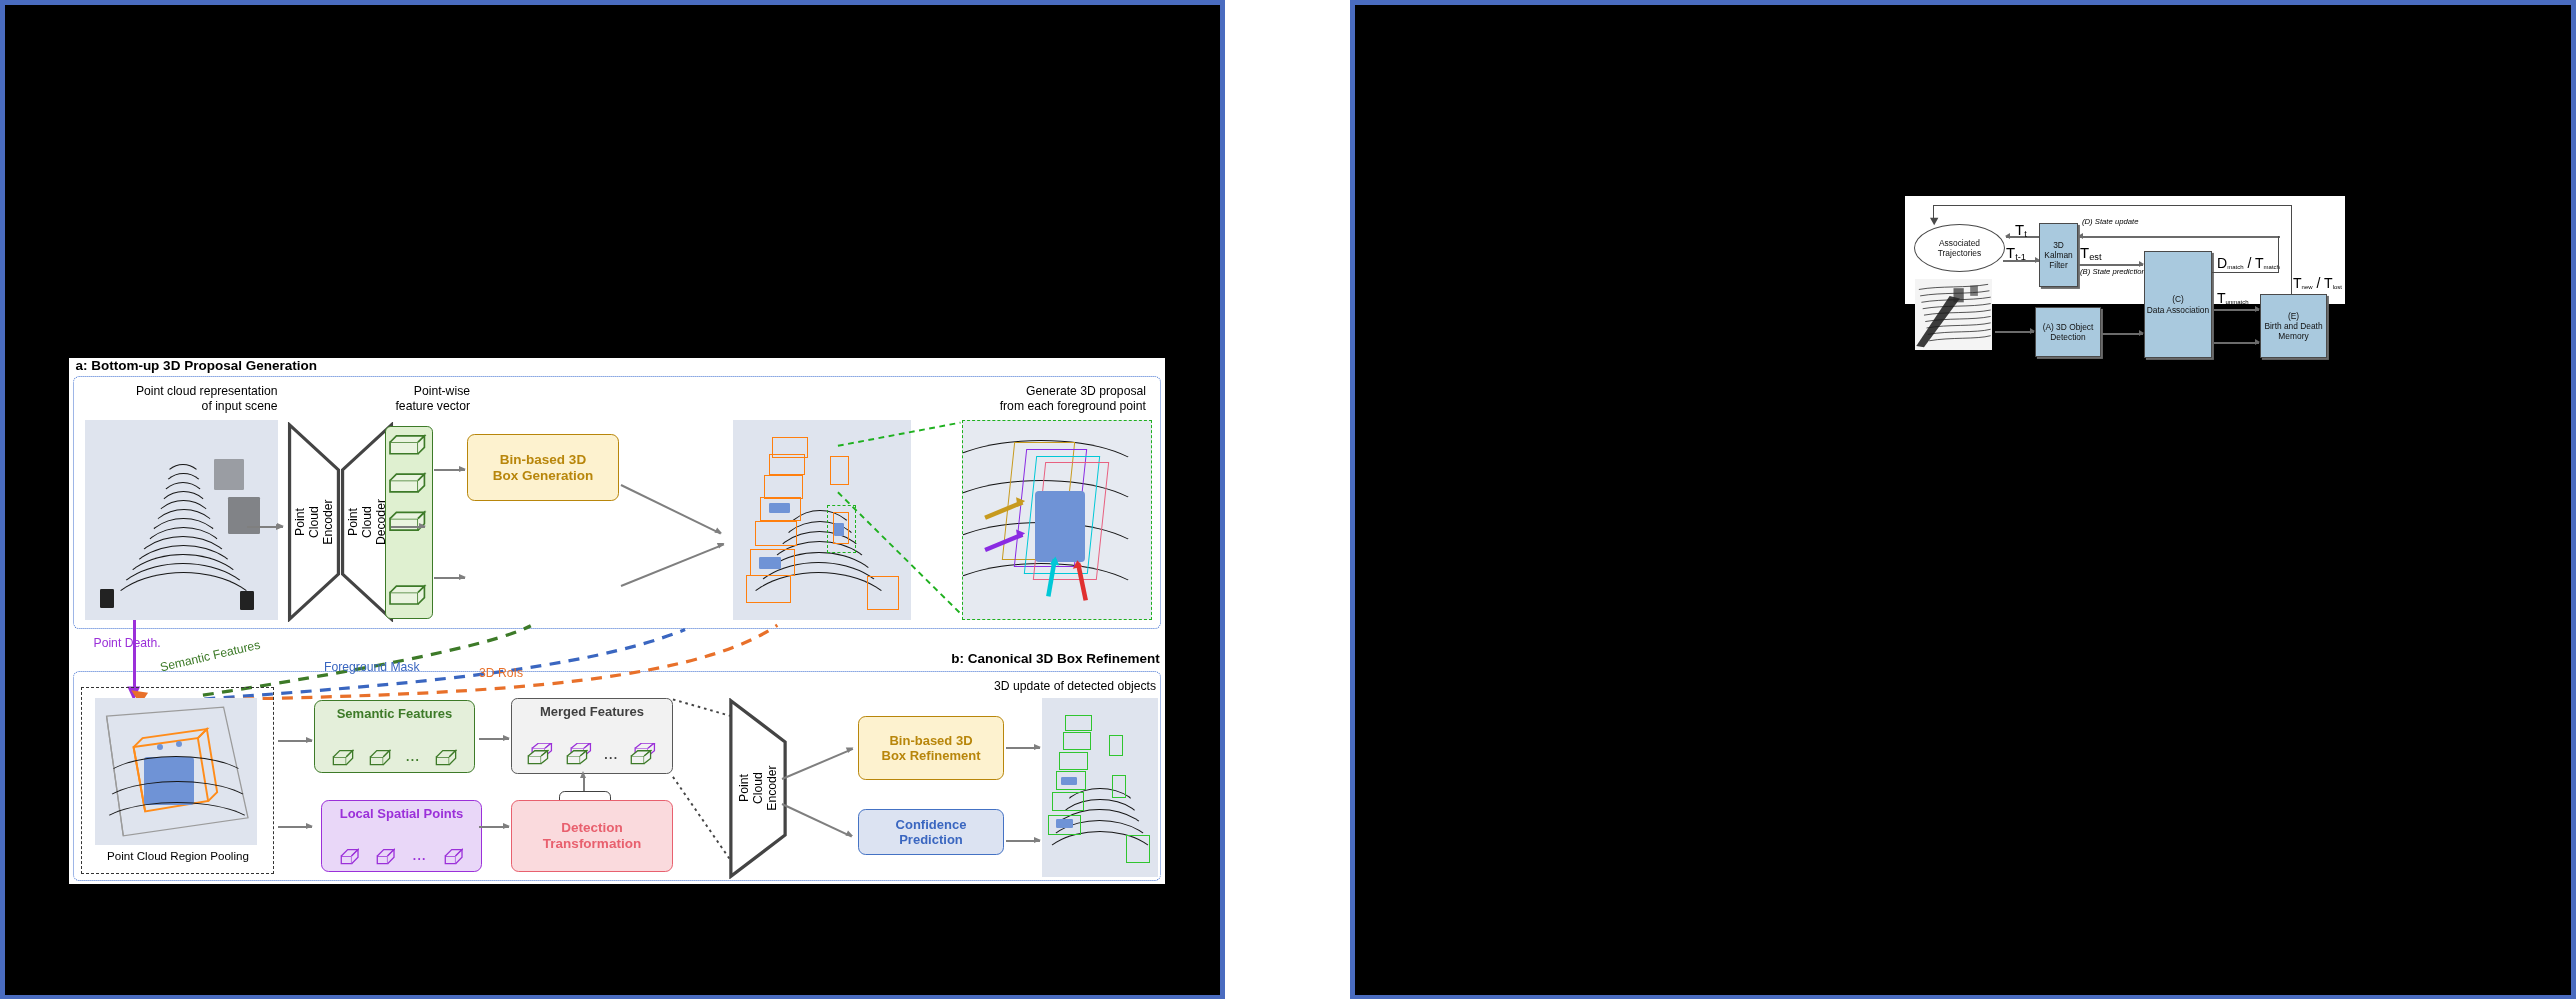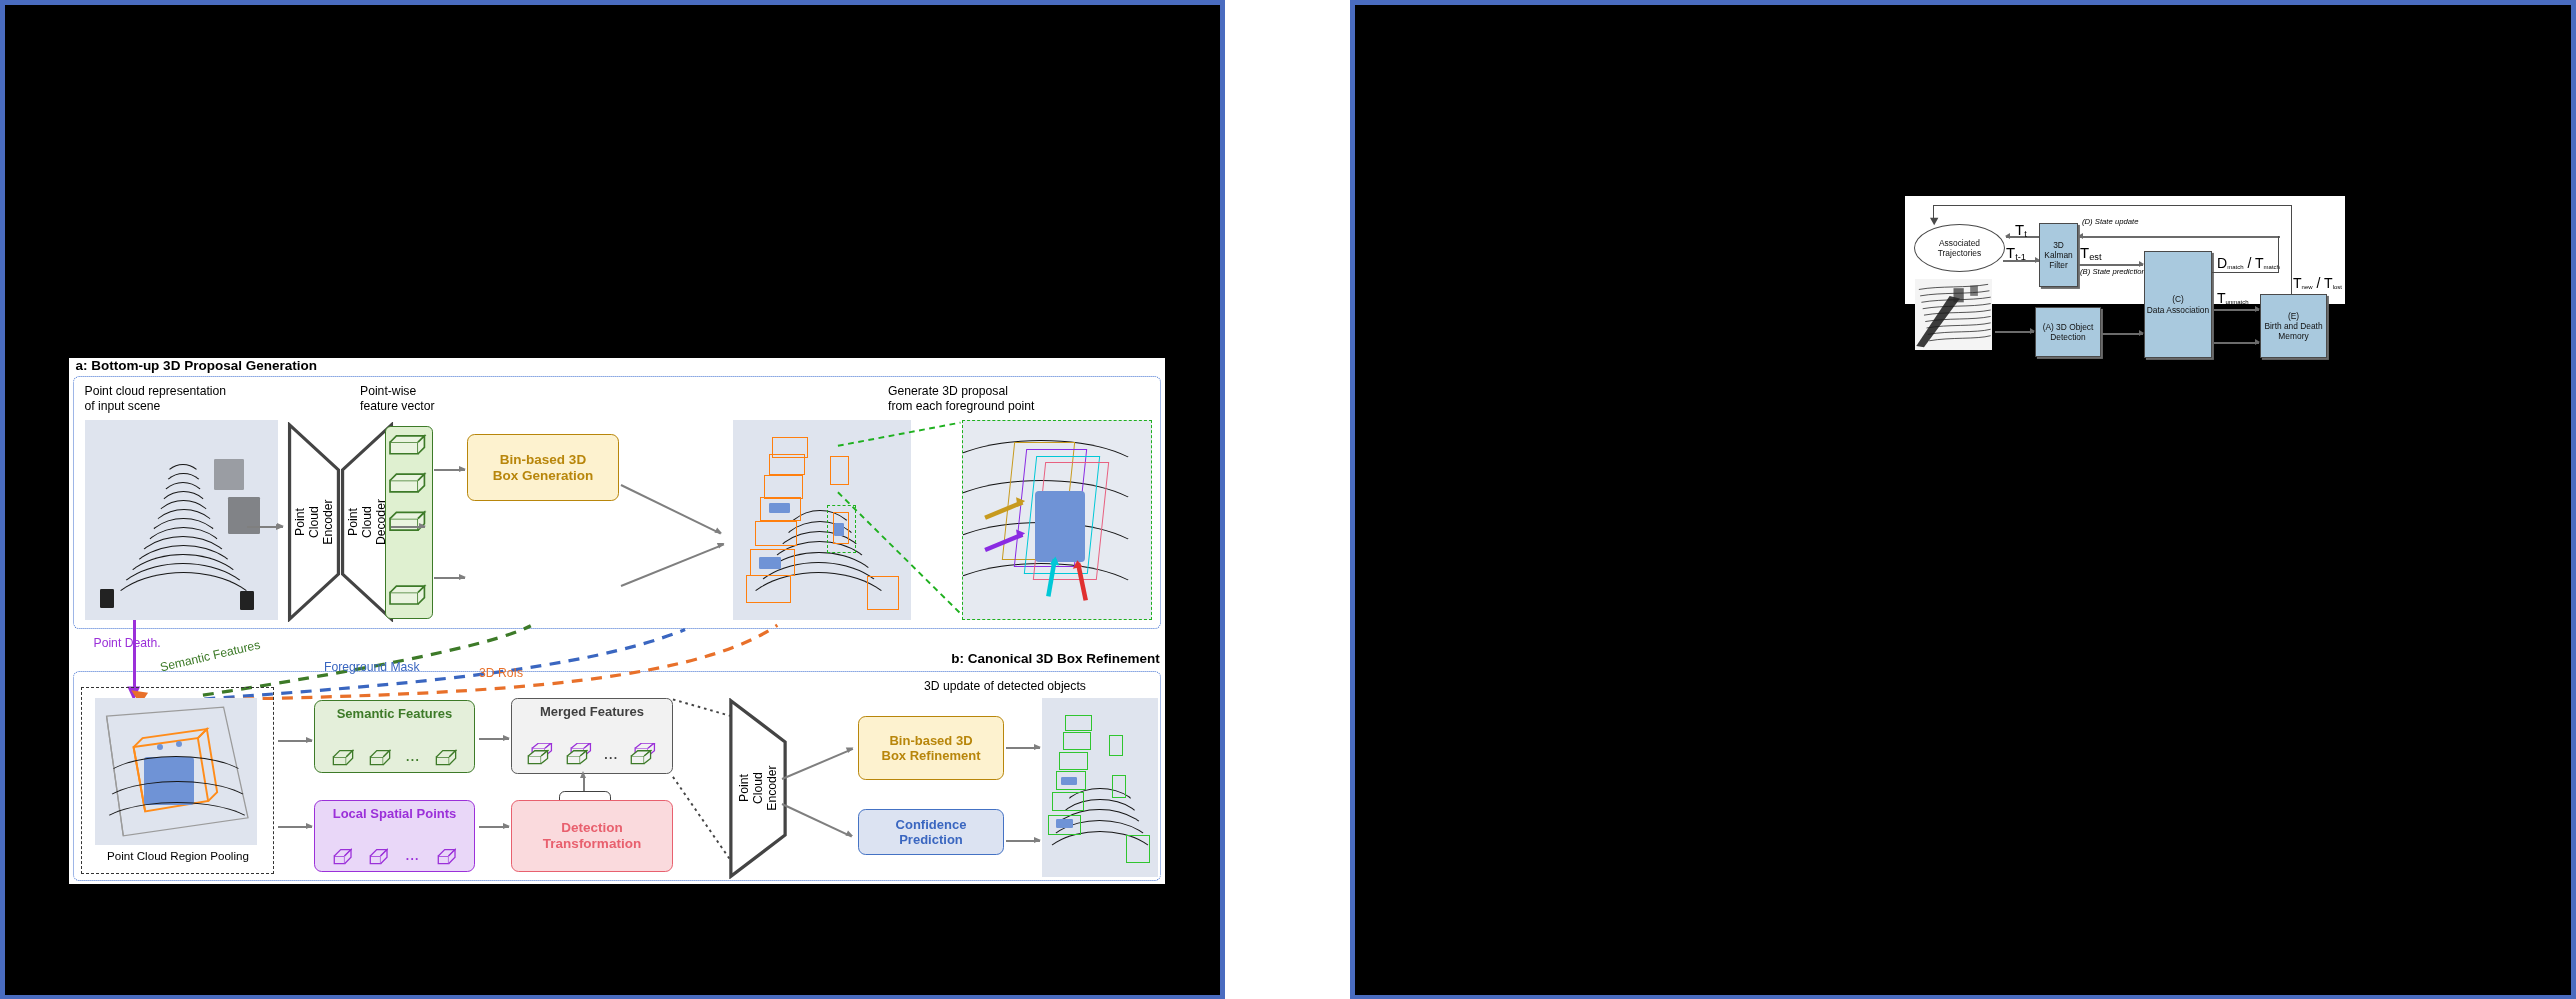--- a/index.html
+++ b/index.html
@@ -19,21 +19,21 @@
   .sec-title{position:absolute;font-weight:bold;color:#000;white-space:nowrap;}
   #sec-a-title{left:6.4px;top:0px;font-size:13.5px;}
   #sec-b-title{right:5.2px;top:293px;font-size:13.5px;}
 
   
   .dotframe{position:absolute;border:1.3px dotted #3f6fd0;border-radius:6.4px;box-sizing:border-box;}
   #frame-a{left:3.9px;  top:18px; width:1088px;height:253px;}
   #frame-b{left:3.9px;  top:313px;width:1088px;height:210px;}
 
   
-  .cap{position:absolute;color:#000;font-size:12.2px;text-align:left;line-height:1.22;white-space:pre-line;}
+  .cap{position:absolute;color:#000;font-size:12.2px;text-align:right;line-height:1.22;white-space:pre-line;}
 
   
   .pcimg{position:absolute;background:#dfe4ee;overflow:hidden;}
   .pcimg .ring{position:absolute;border:1.3px solid #1c1c1c;border-radius:50%;border-color:#161616 transparent transparent transparent;}
   .pcimg.dark .ring{border-color:#111 transparent transparent transparent;}
   .blob{position:absolute;background:#6f93d6;border-radius:1.3px;}
   .obox{position:absolute;border:1.3px solid #ff7f0e;}
   .gbox{position:absolute;border:1.3px solid #2fc52f;}
 
   
@@ -355,21 +355,21 @@
                 <path d="M22 20 L32 12 L32 24 L22 32"></path>
               </g>
             </svg>
         </div>
       </div>
 
       <div class="box plain" style="left:490px;top:433px;width:52px;height:28px;font-size:13.5px;">MLP</div>
       <div class="arrow up" style="left:514px;top:419px;height:14px;"></div>
       <div class="arrow up" style="left:514px;top:467px;height:14px;"></div>
 
-      <div class="box purple" style="left:245px;top:442px;width:161px;height:72px;">
+      <div class="box purple" style="left:252px;top:442px;width:161px;height:72px;">
         <div class="boxlabel" style="font-size:13px;">Local Spatial Points</div>
         <div class="barrow">
           <svg width="19.3" height="19.3" viewBox="0 0 30 30">
               <g fill="#e9d7f8" stroke="#9b30d9" stroke-width="2">
                 <path d="M2 14 L18 14 L18 26 L2 26 Z"></path>
                 <path d="M2 14 L12 4 L28 4 L18 14"></path>
                 <path d="M18 14 L28 4 L28 16 L18 26"></path>
               </g>
             </svg>
           <svg width="19.3" height="19.3" viewBox="0 0 30 30">

